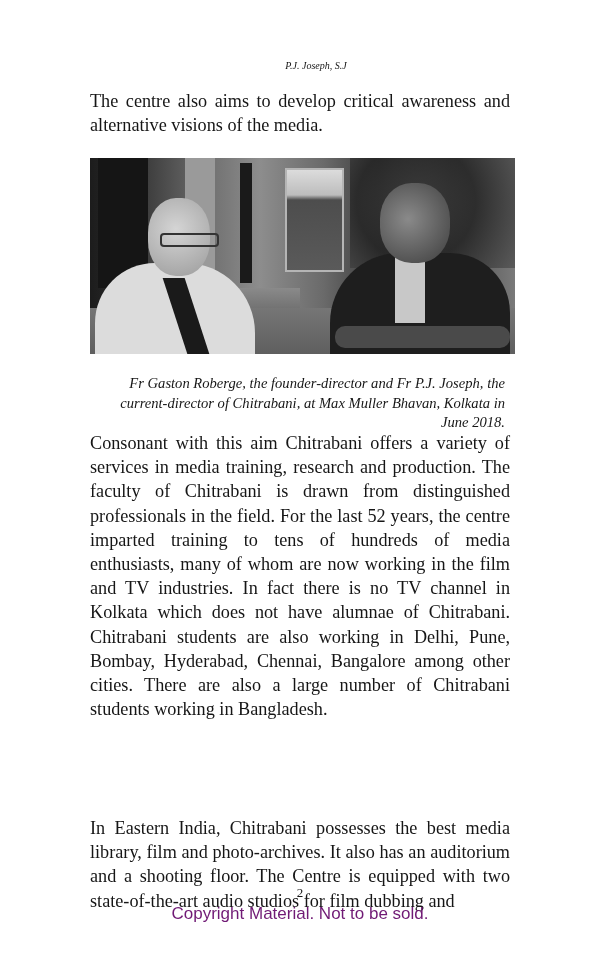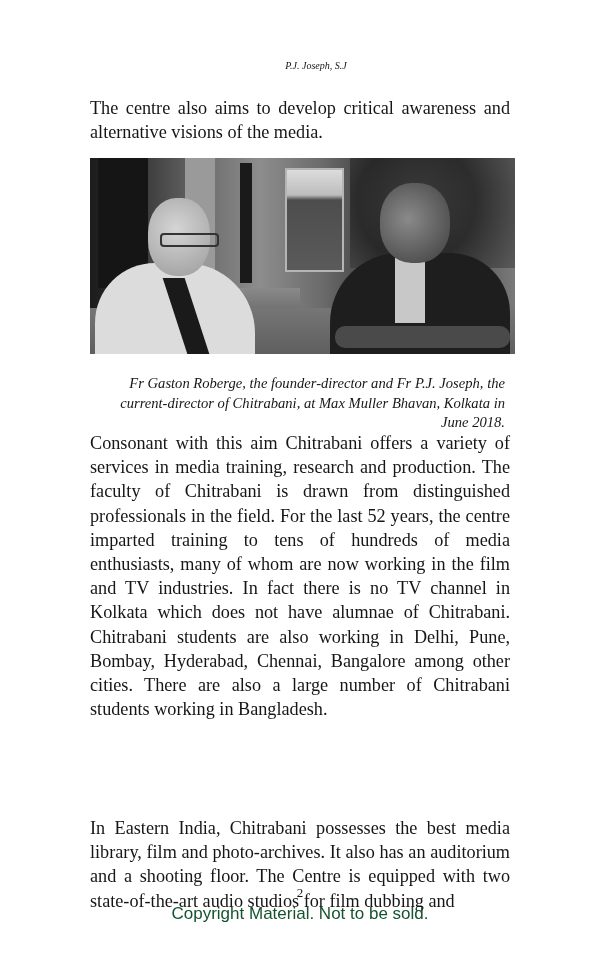--- a/index.html
+++ b/index.html
@@ -2,30 +2,30 @@
 <html><head>
 <meta charset="utf-8">
 <style>
   html, body { margin:0; padding:0; background:#ffffff; }
   body { width:600px; height:960px; position:relative; overflow:hidden;
          font-family:"Liberation Serif","DejaVu Serif",serif; color:#161616; }
   .header { position:absolute; top:60px; left:16px; width:600px; text-align:center;
             font-style:italic; font-size:10px; }
   .para { position:absolute; left:90px; width:420px; font-size:18.2px; line-height:24.2px;
           text-align:justify; margin:0; }
-  .p1 { top:96px; }
+  .p1 { top:89px; }
   .photo { position:absolute; left:90px; top:158px; width:425px; height:196px; overflow:hidden;
            background:#2a2a2a; }
   .caption { position:absolute; left:95px; width:410px; top:374px; text-align:right;
              font-style:italic; font-size:14.6px; line-height:19.5px; }
   .p2 { top:431px; }
   .p3 { top:768px;margin-top:48px; }
   .pagenum { position:absolute; top:885px; left:0; width:600px; text-align:center; font-size:13px; }
   .copyright { position:absolute; top:904px; left:0; width:600px; text-align:center;
-               font-family:"Liberation Sans","DejaVu Sans",sans-serif; font-size:17px; color:#14532d; }
+               font-family:"Liberation Sans","DejaVu Sans",sans-serif; font-size:17px; color:#701a75; }
   
   .ph { position:absolute; }
 </style>
 </head>
 <body>
 
 <div class="header">P.J. Joseph, S.J</div>
 
 <p class="para p1">The centre also aims to develop critical awareness and alternative visions of the media.</p>
 

